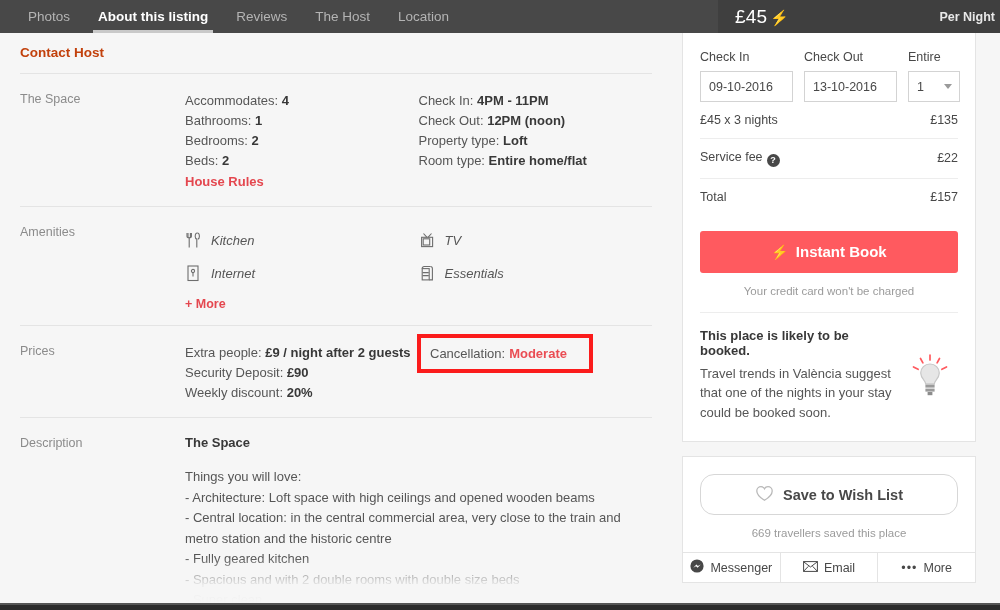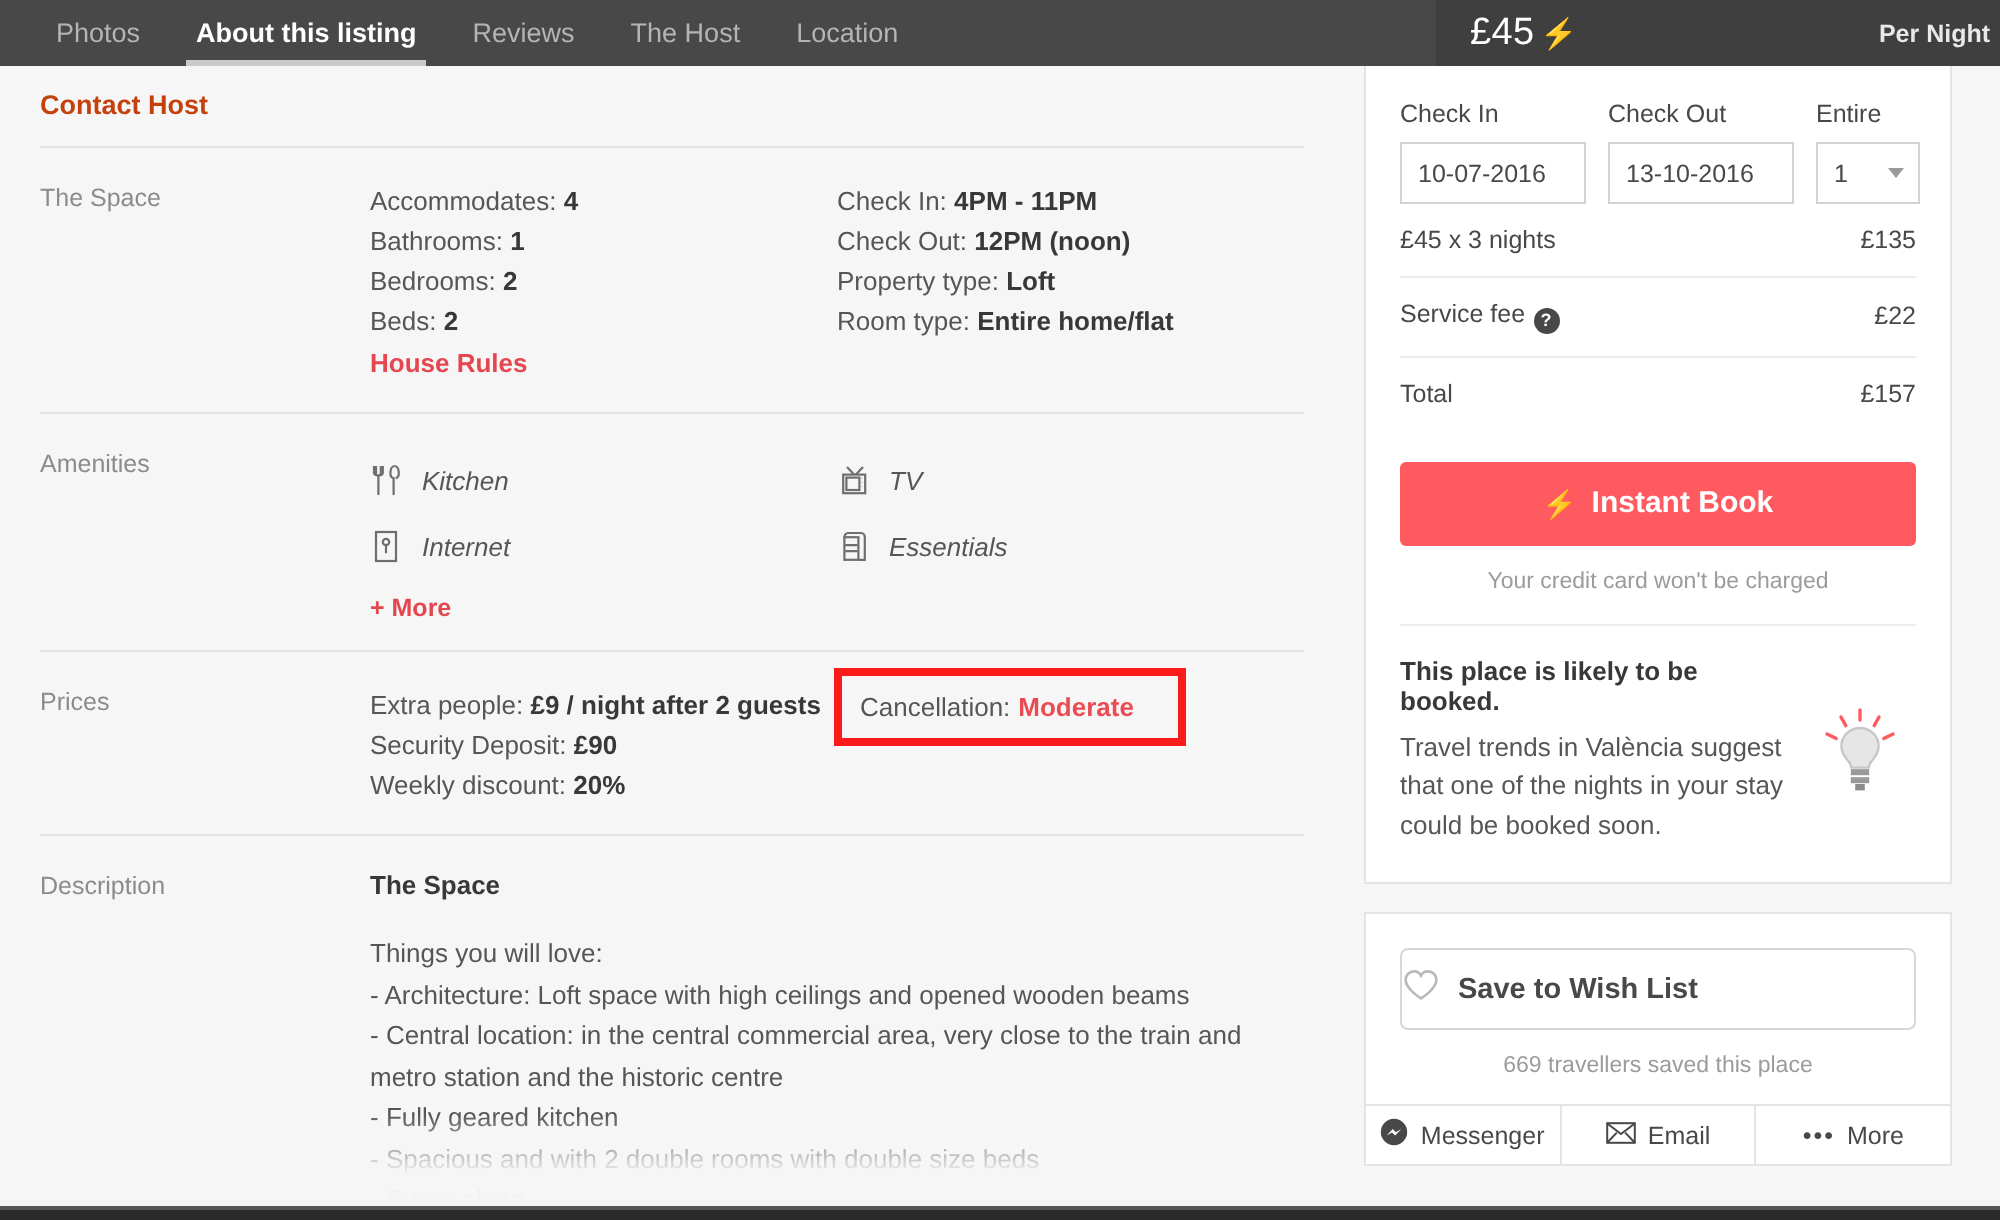--- a/index.html
+++ b/index.html
@@ -150,22 +150,22 @@
 
   .likely { border-top: 1px solid #ededed; padding: 15px 0 19px 0; display: flex; }
   .likely .txt { flex: 1; }
   .likely h4 { font-size: 13px; color: #383838; margin-bottom: 6px; }
   .likely p { font-size: 13px; line-height: 19.5px; color: #565656; }
   .bulb { width: 56px; flex: 0 0 56px; display: flex; align-items: center; justify-content: center; }
 
   .wish-wrap { padding: 17px 17px 0 17px; }
   .btn-wish {
     width: 100%; height: 41px;
-    border: 1px solid #d7d7d7; background: #fff; border-radius: 4px;
-    display: flex; align-items: center; gap: 9px;
+    border: 1px solid #d7d7d7; background: #fff; border-radius: 14px;
+    display: flex; align-items: center; justify-content: center; gap: 9px;
     font-size: 14.5px; font-weight: bold; color: #484848; cursor: pointer;
     font-family: "Liberation Sans", sans-serif;
   }
   .savers { text-align: center; font-size: 11.5px; color: #9b9b9b; padding: 12px 0 13px 0; }
 
   .share { display: flex; border-top: 1px solid #e4e4e4; }
   .share-btn {
     flex: 1; display: flex; align-items: center; justify-content: center; gap: 6px;
     height: 29px; font-size: 12.5px; color: #484848; cursor: pointer;
     border-right: 1px solid #e4e4e4; background: #fff;
@@ -333,21 +333,21 @@
   </div>
 
   <div class="side">
 
     <div class="card">
       <div class="card-pad">
 
         <div class="field-row">
           <div class="field ci">
             <div class="lab">Check In</div>
-            <div class="box">10-07-2016</div>
+            <div class="box">09-10-2016</div>
           </div>
           <div class="field co">
             <div class="lab">Check Out</div>
             <div class="box">13-10-2016</div>
           </div>
           <div class="field gu">
             <div class="lab">Entire</div>
             <div class="box">
               <span>1</span>
               <span class="caret"></span>

